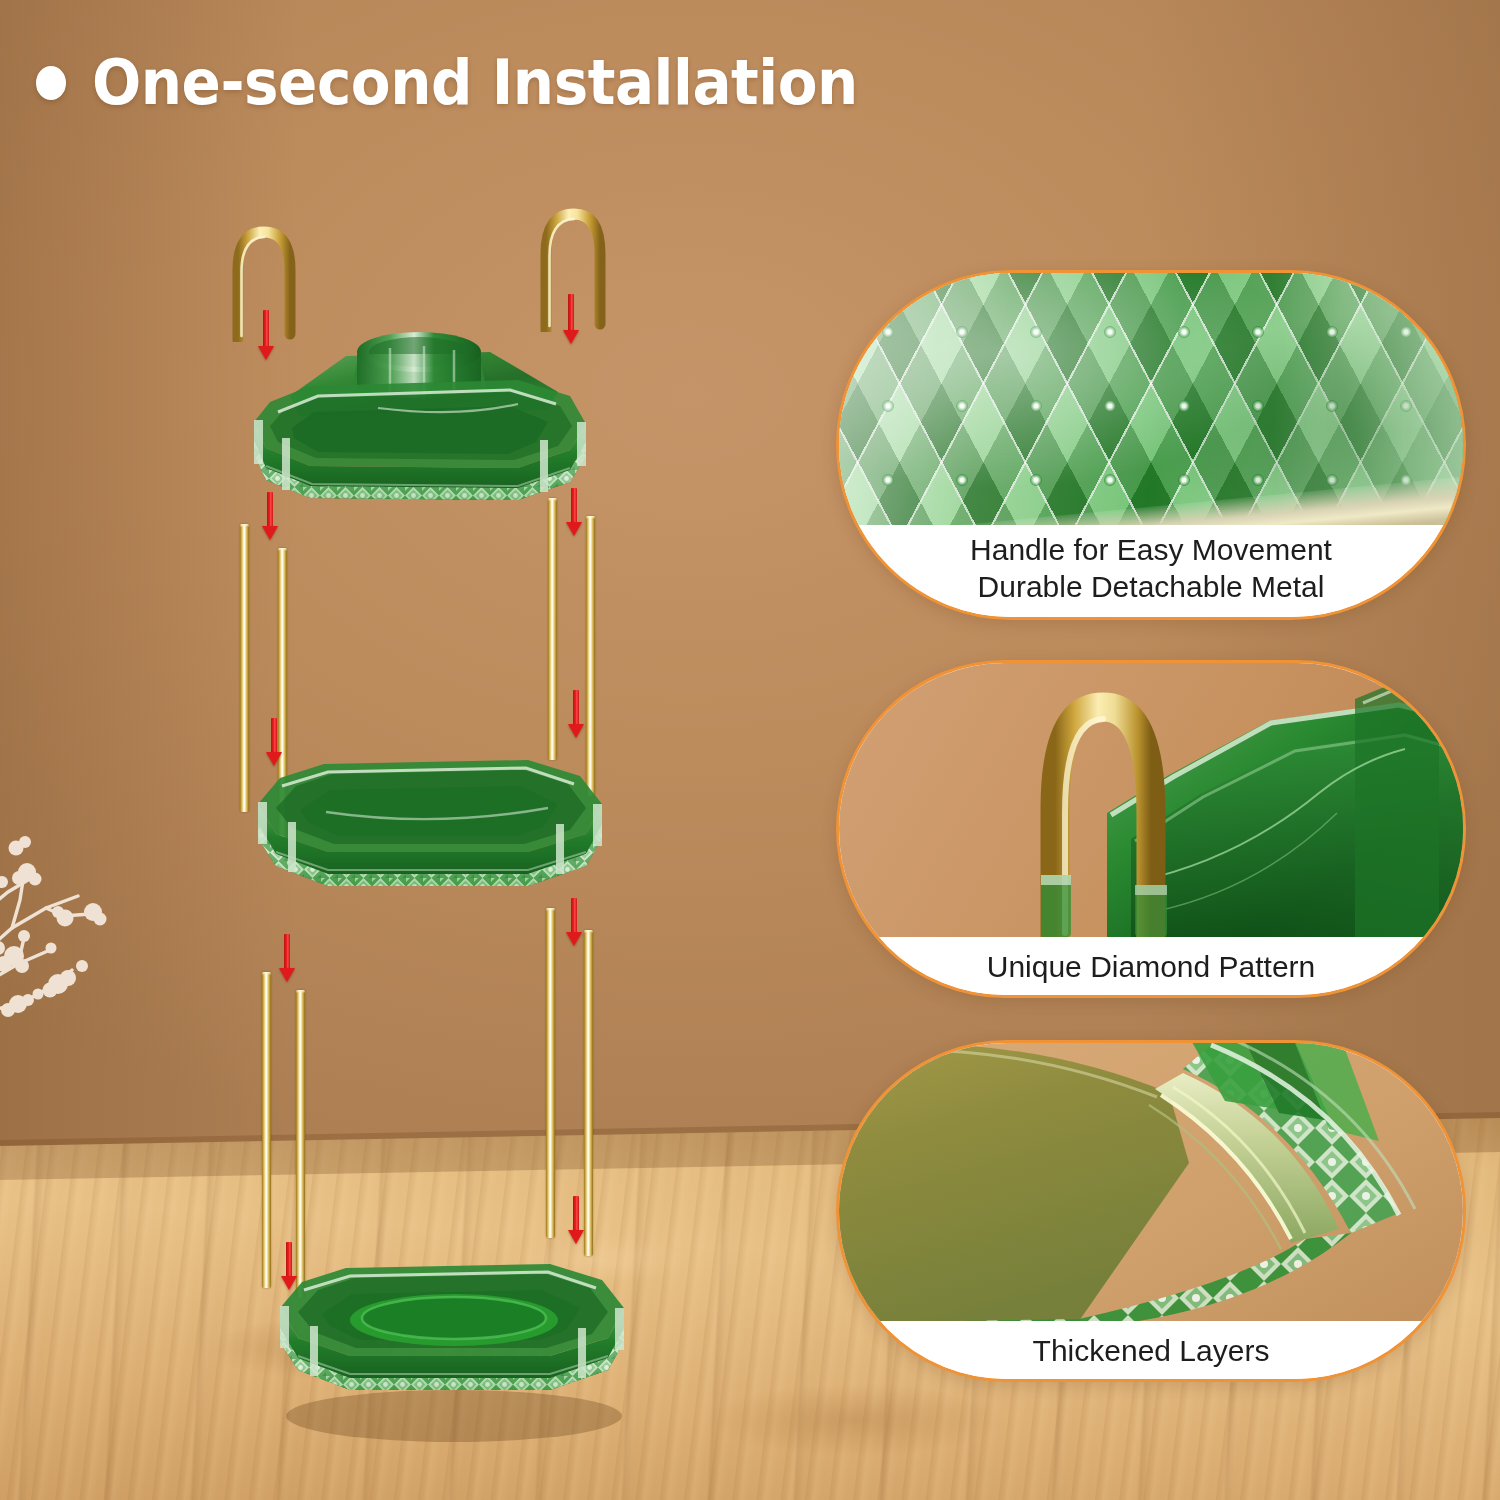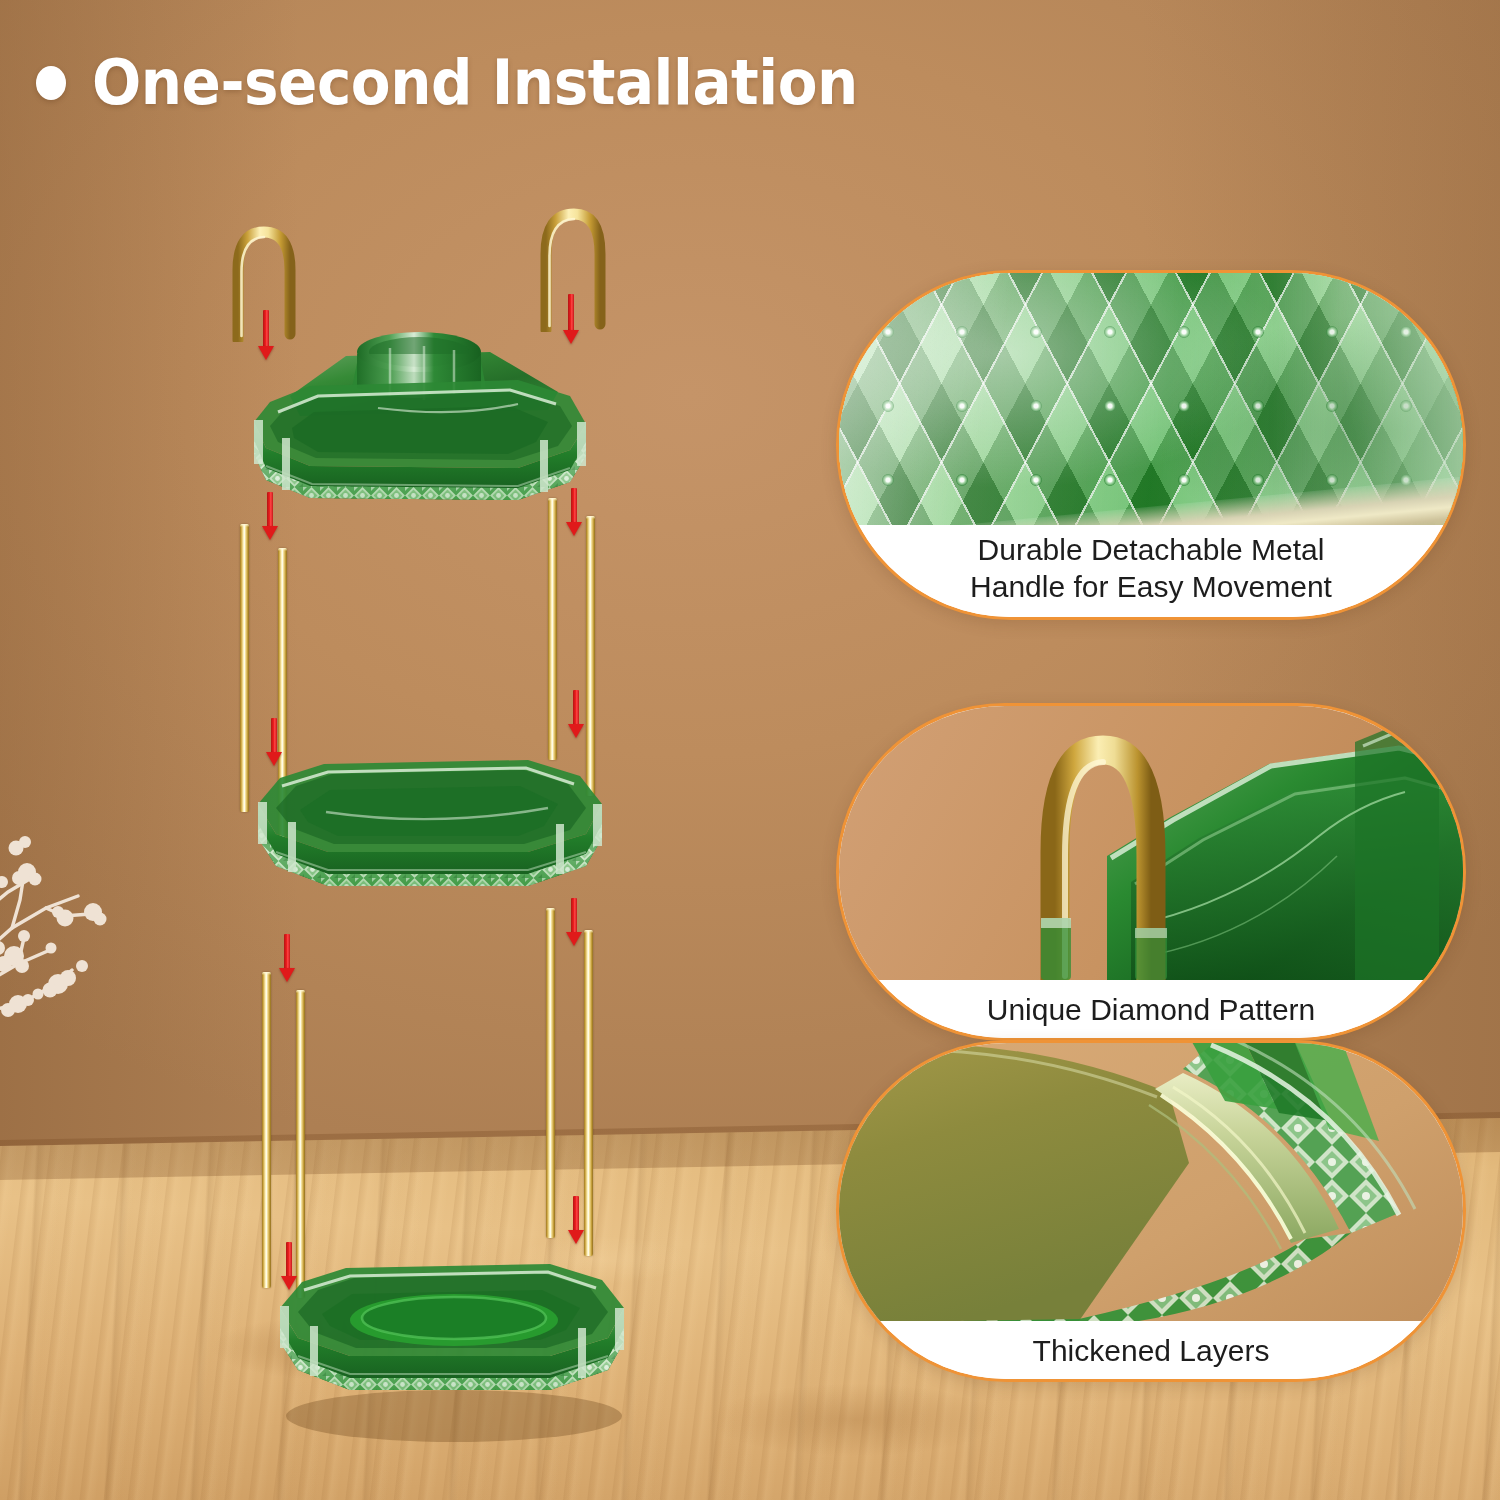--- a/index.html
+++ b/index.html
@@ -453,26 +453,26 @@
     <div class="bubble-media" style="height:252px;">
       <div class="diamond-macro">
         <div class="dm-grid"></div>
         <div class="dm-studs"></div>
         <div class="dm-sheen"></div>
         <div class="dm-blur-r"></div>
         <div class="dm-rim"></div>
       </div>
     </div>
     <div class="bubble-cap" style="height:92px;">
+      <span class="ln">Handle for Easy Movement</span>
       <span class="ln">Durable Detachable Metal</span>
-      <span class="ln">Handle for Easy Movement</span>
     </div>
   </div>
 
-  <div class="bubble" style="top:660px; height:338px;margin-top:43px;">
+  <div class="bubble" style="top:660px; height:338px;">
     <div class="bubble-media" style="height:274px;">
       <div class="m2-bg"></div>
       <svg class="m2" viewBox="0 0 624 274" preserveAspectRatio="none">
         <defs>
           <linearGradient id="g2gold" x1="0" y1="0" x2="1" y2="0">
             <stop offset="0%" stop-color="#8a6718"></stop>
               <stop offset="20%" stop-color="#cfa73e"></stop>
             <stop offset="45%" stop-color="#fbeeb3"></stop>
               <stop offset="62%" stop-color="#efdd95"></stop>
             <stop offset="86%" stop-color="#bb932f"></stop>

